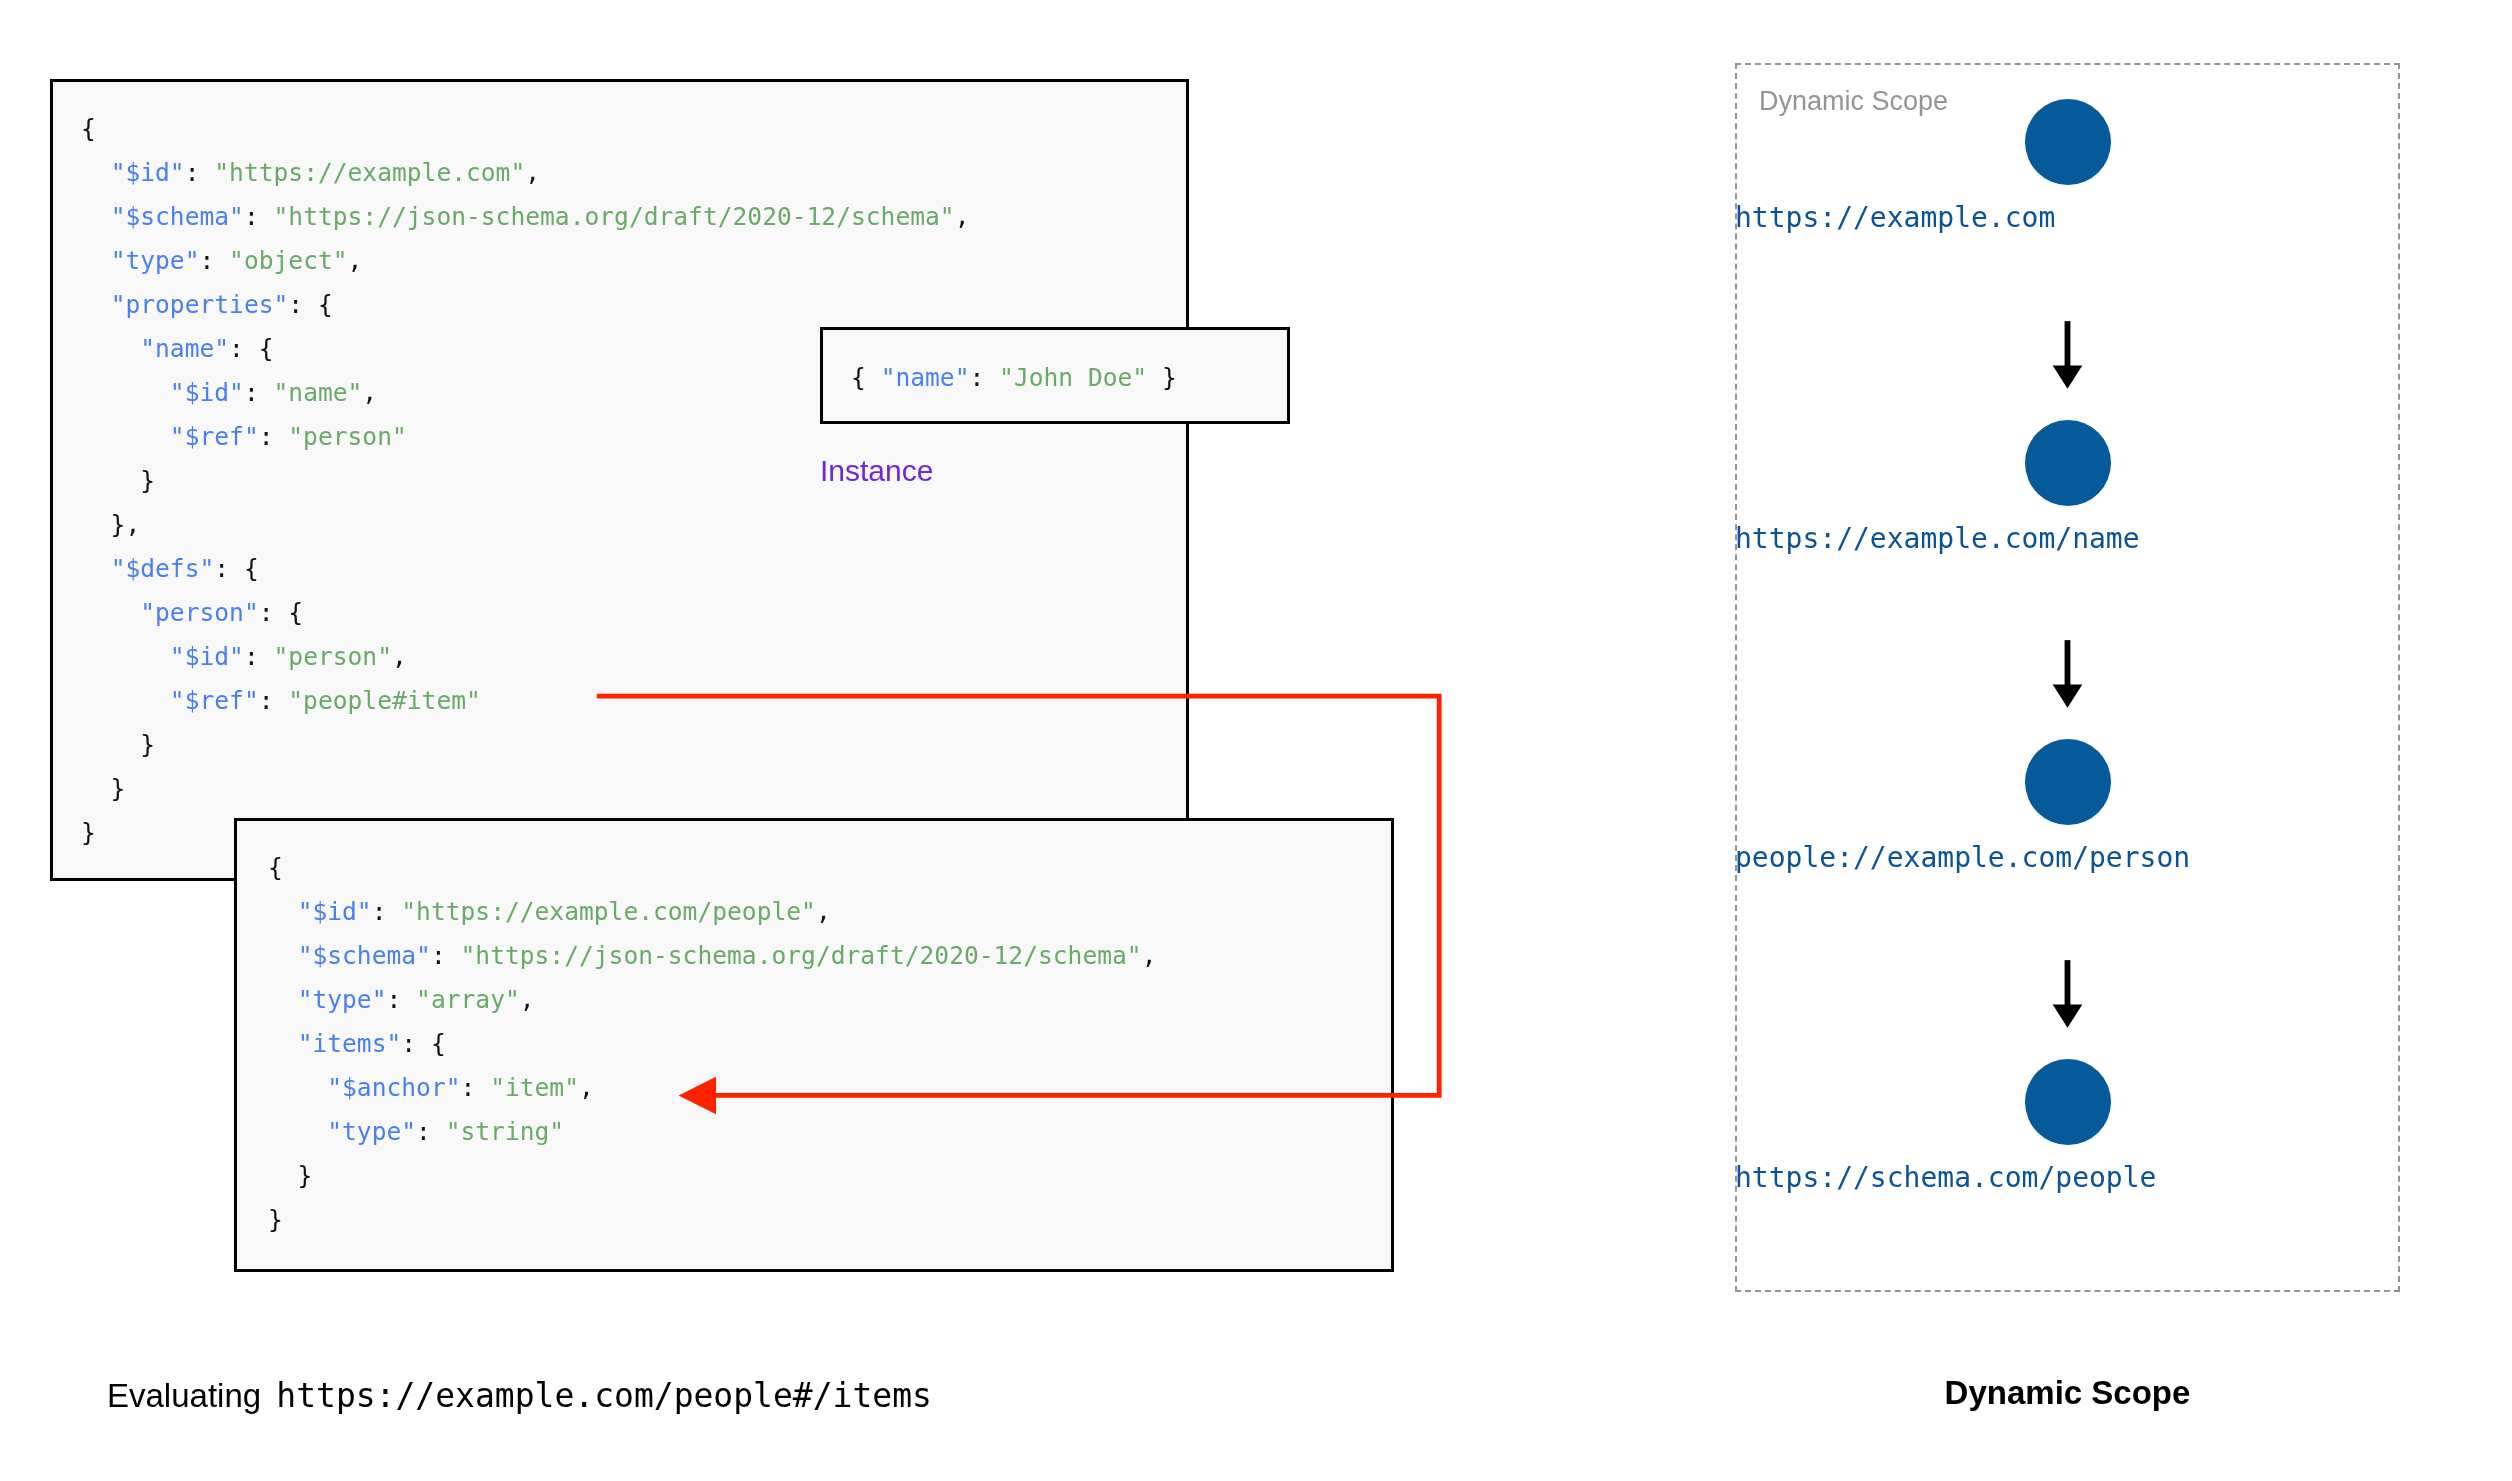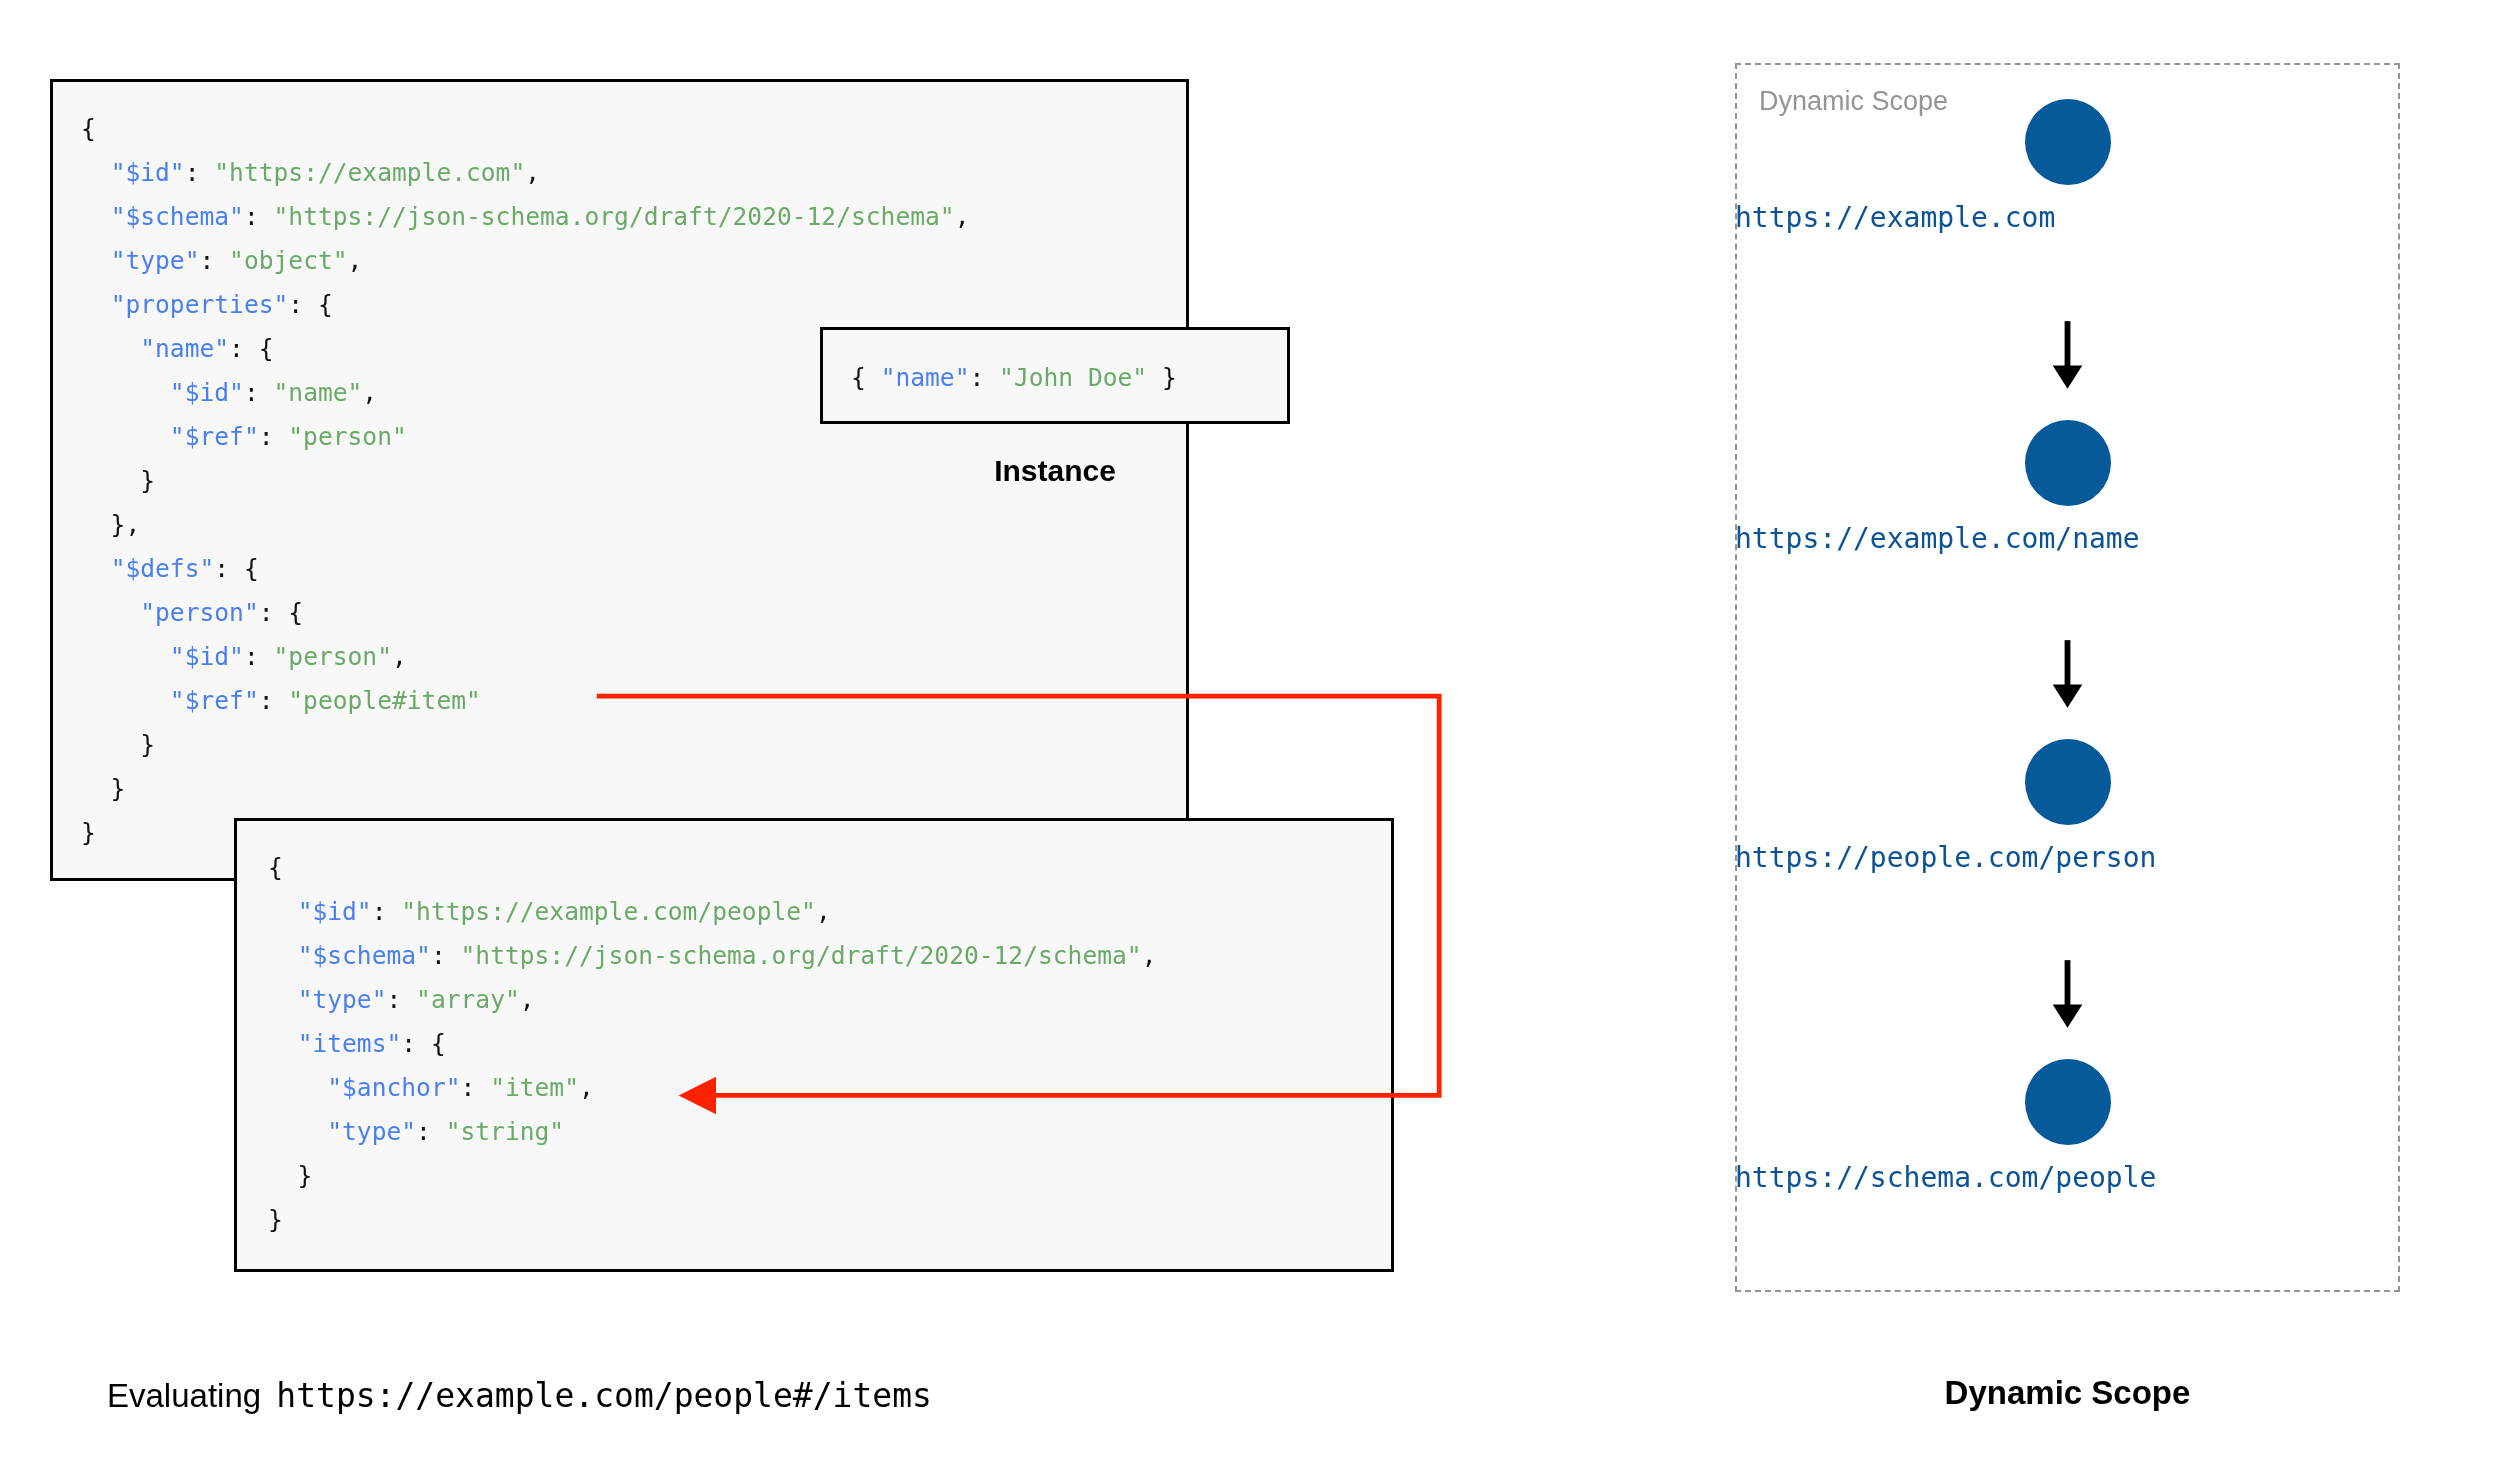--- a/index.html
+++ b/index.html
@@ -15,22 +15,22 @@
   .p{color:#111111;}
 
   
   #main-schema-box{left:50px;top:79px;width:1139px;height:802px;}
   #main-schema-box pre.code{padding:24.6px 0 0 28px;}
 
   
   #instance-box{left:820px;top:327px;width:470px;height:97px;z-index:5;}
   #instance-box pre.code{padding:26px 0 0 28px;font-size:24.6px;line-height:43px;}
 
-  #instance-caption{position:absolute;left:820px;top:454px;width:470px;text-align:center;
-                    font-size:30px;font-weight:bold;color:#000000;z-index:6;}
+  #instance-caption{position:absolute;left:820px;top:454px;width:470px;
+                    font-size:30px;font-weight:normal;color:#6d28d9;z-index:6;}
 
   
   #people-schema-box{left:234px;top:818px;width:1160px;height:454px;z-index:4;}
   #people-schema-box pre.code{padding:24.6px 0 0 31px;}
 
   
   #ref-arrow{position:absolute;left:577px;top:673px;width:898px;height:444px;z-index:6;pointer-events:none;}
 
   
   #evaluating-caption{position:absolute;left:107px;top:1376px;font-size:33px;color:#000;white-space:nowrap;}
@@ -127,21 +127,21 @@
 
 <div class="scope-arrow" style="top:640px">
   <svg width="37" height="69" viewBox="0 0 70 130">
       <line x1="35" y1="0" x2="35" y2="92" stroke="#000" stroke-width="11"></line>
       <polygon points="35,128 7,84 63,84" fill="#000"></polygon>
     </svg>
 </div>
 
 <div class="scope-node" style="top:739px">
   <div class="scope-circle"></div>
-  <div class="scope-label">https://people.com/person</div>
+  <div class="scope-label">people://example.com/person</div>
 </div>
 
 <div class="scope-arrow" style="top:960px">
   <svg width="37" height="69" viewBox="0 0 70 130">
       <line x1="35" y1="0" x2="35" y2="92" stroke="#000" stroke-width="11"></line>
       <polygon points="35,128 7,84 63,84" fill="#000"></polygon>
     </svg>
 </div>
 
 <div class="scope-node" style="top:1059px">

